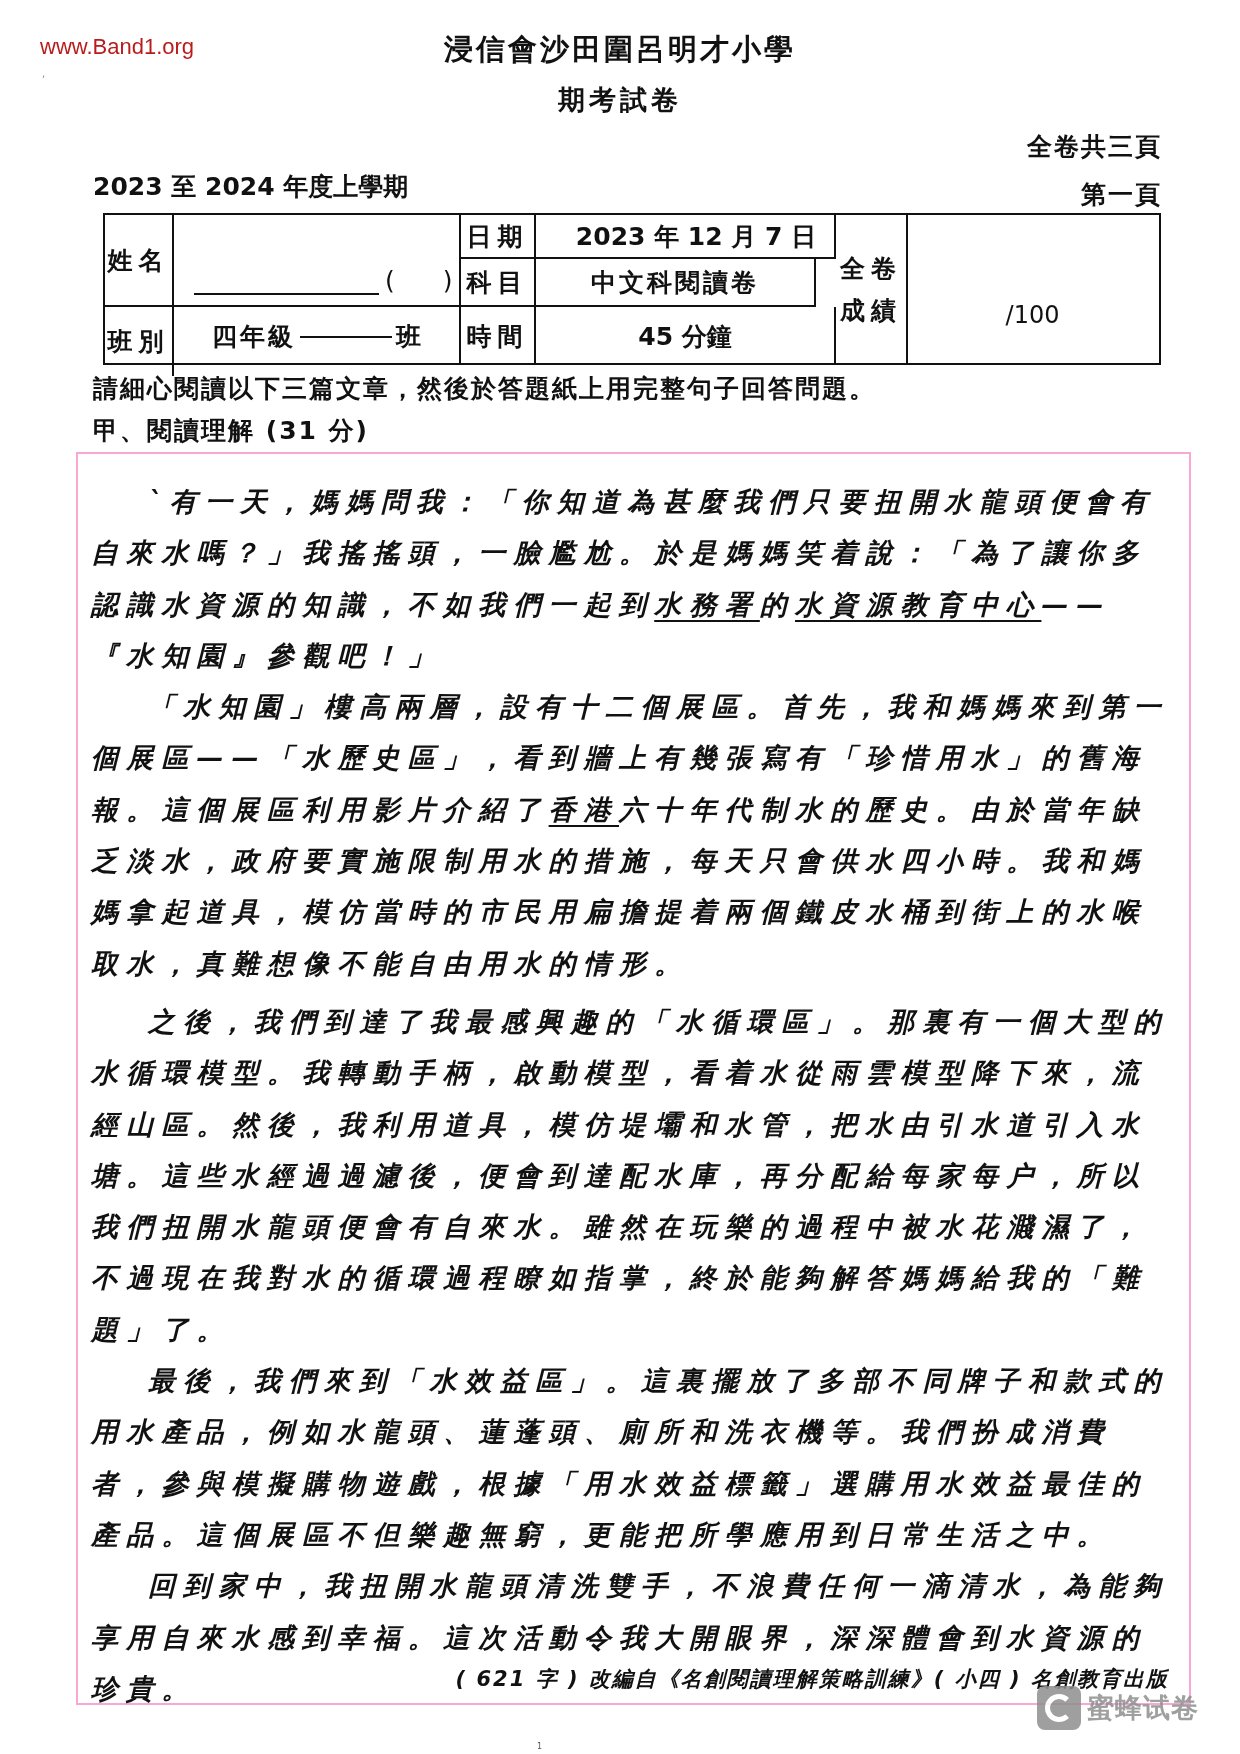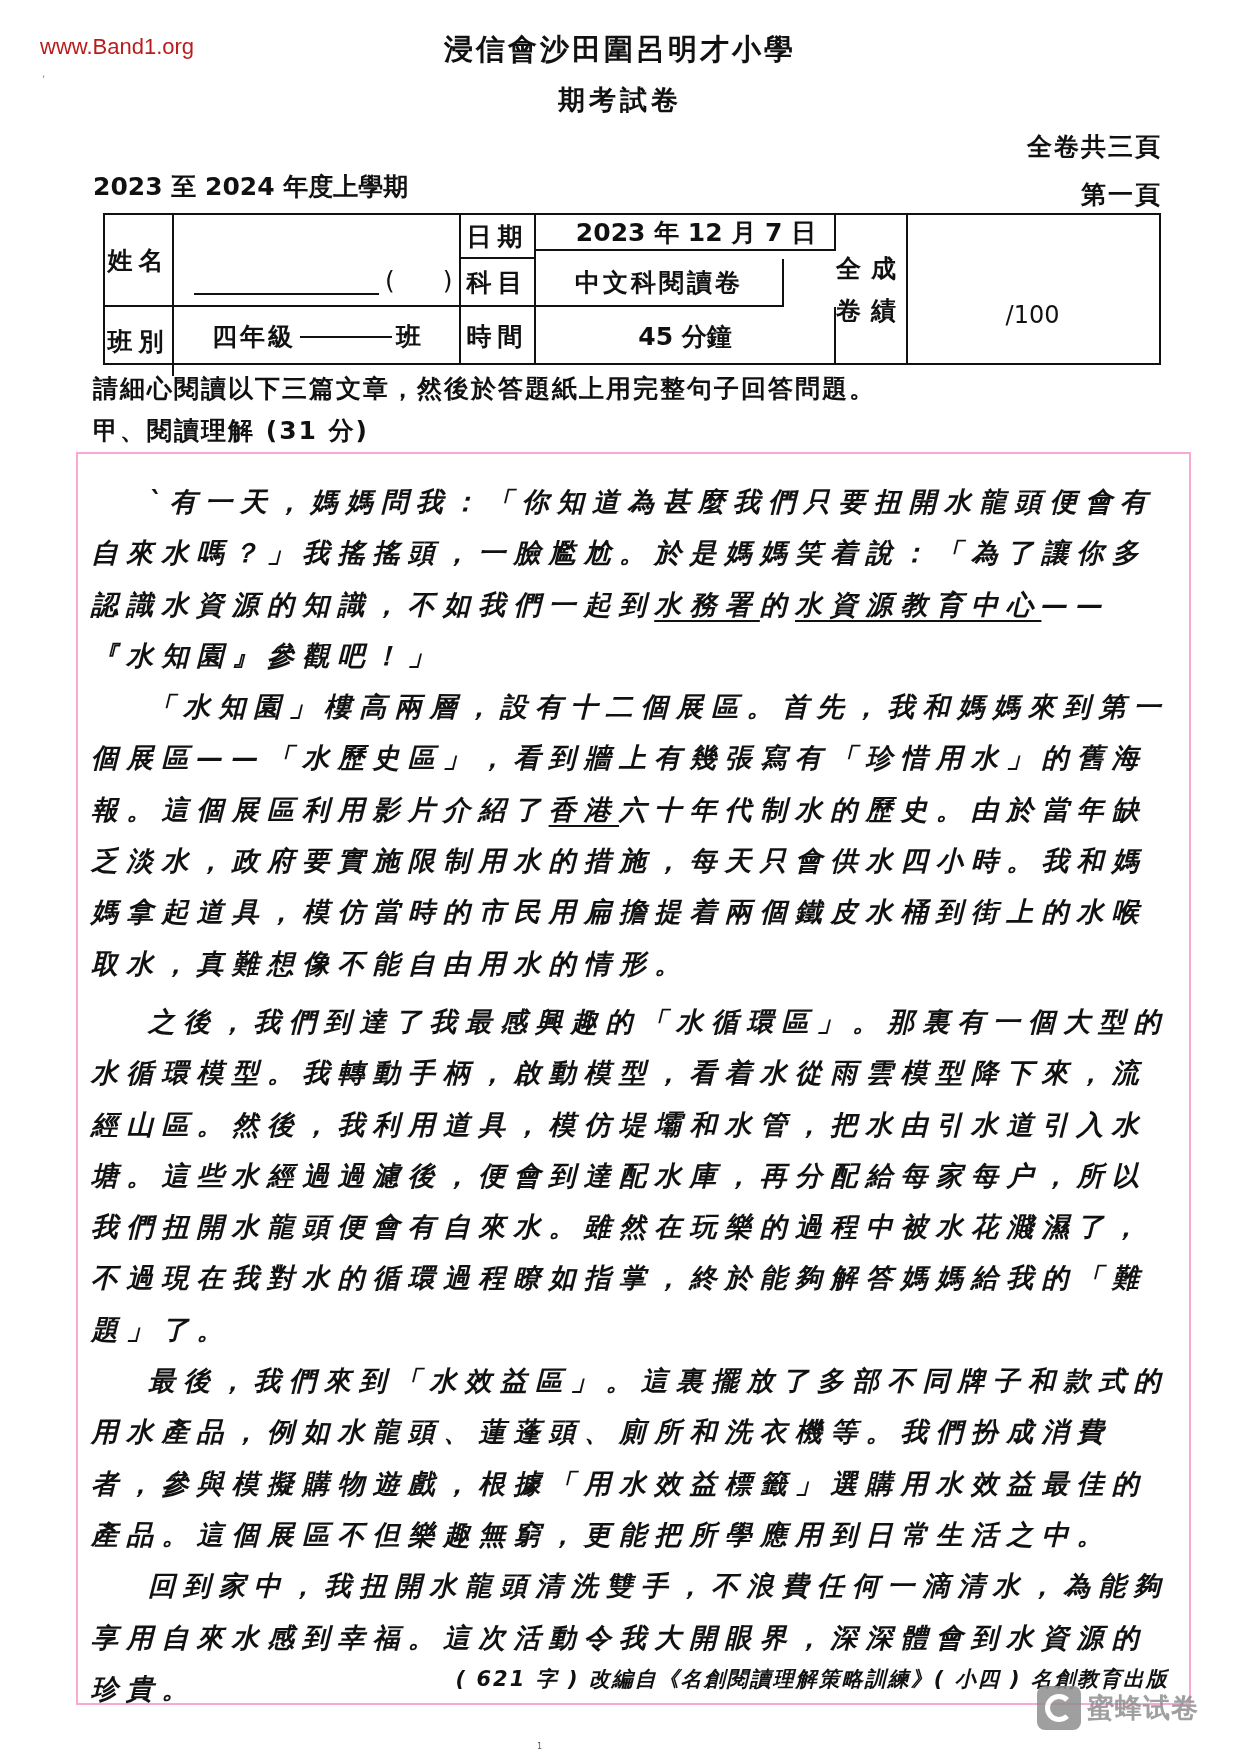--- a/index.html
+++ b/index.html
@@ -74,39 +74,39 @@
 
   <div class="cell nobottom" style="left:69px;top:92px;width:287px;height:58px;">
     <span style="letter-spacing:3px;">四年級</span>
     <span class="blank-line" style="width:92px;margin:0 4px;"></span>
     <span>班</span>
   </div>
 
   <div class="cell" style="left:356px;top:0;width:75px;height:44px;">
     <span class="lbl">日期</span>
   </div>
-  <div class="cell" style="left:431px;top:0;width:300px;height:36px;font-weight:normal;padding-left:22px;">
+  <div class="cell" style="left:431px;top:0;width:300px;height:44px;font-weight:normal;padding-left:22px;">
     <span style="font-weight:bold;">2023 年 12 月 7 日</span>
   </div>
 
   <div class="cell" style="left:356px;top:44px;width:75px;height:48px;">
     <span class="lbl">科目</span>
   </div>
-  <div class="cell" style="left:431px;top:44px;width:248px;height:48px;">
+  <div class="cell" style="left:431px;top:44px;width:280px;height:48px;">
     <span style="letter-spacing:3px;">中文科閱讀卷</span>
   </div>
 
   <div class="cell nobottom" style="left:356px;top:92px;width:75px;height:58px;">
     <span class="lbl">時間</span>
   </div>
   <div class="cell nobottom" style="left:431px;top:92px;width:300px;height:58px;">
     <span>45 分鐘</span>
   </div>
 
-  <div class="cell nobottom" style="left:731px;top:0;width:72px;height:150px;flex-direction:row;line-height:42px;">
+  <div class="cell nobottom" style="left:731px;top:0;width:72px;height:150px;flex-direction:column;line-height:42px;">
     <span class="lbl">全卷</span>
     <span class="lbl">成績</span>
   </div>
 
   <div class="cell noright nobottom" style="left:803px;top:0;width:251px;height:122px;align-items:flex-end;justify-content:center;padding:0 2px 8px 0;">
     <span style="font-weight:normal;font-size:24px;">/100</span>
   </div>
 </div>
 
 <div class="instructions">請細心閱讀以下三篇文章，然後於答題紙上用完整句子回答問題。</div>

